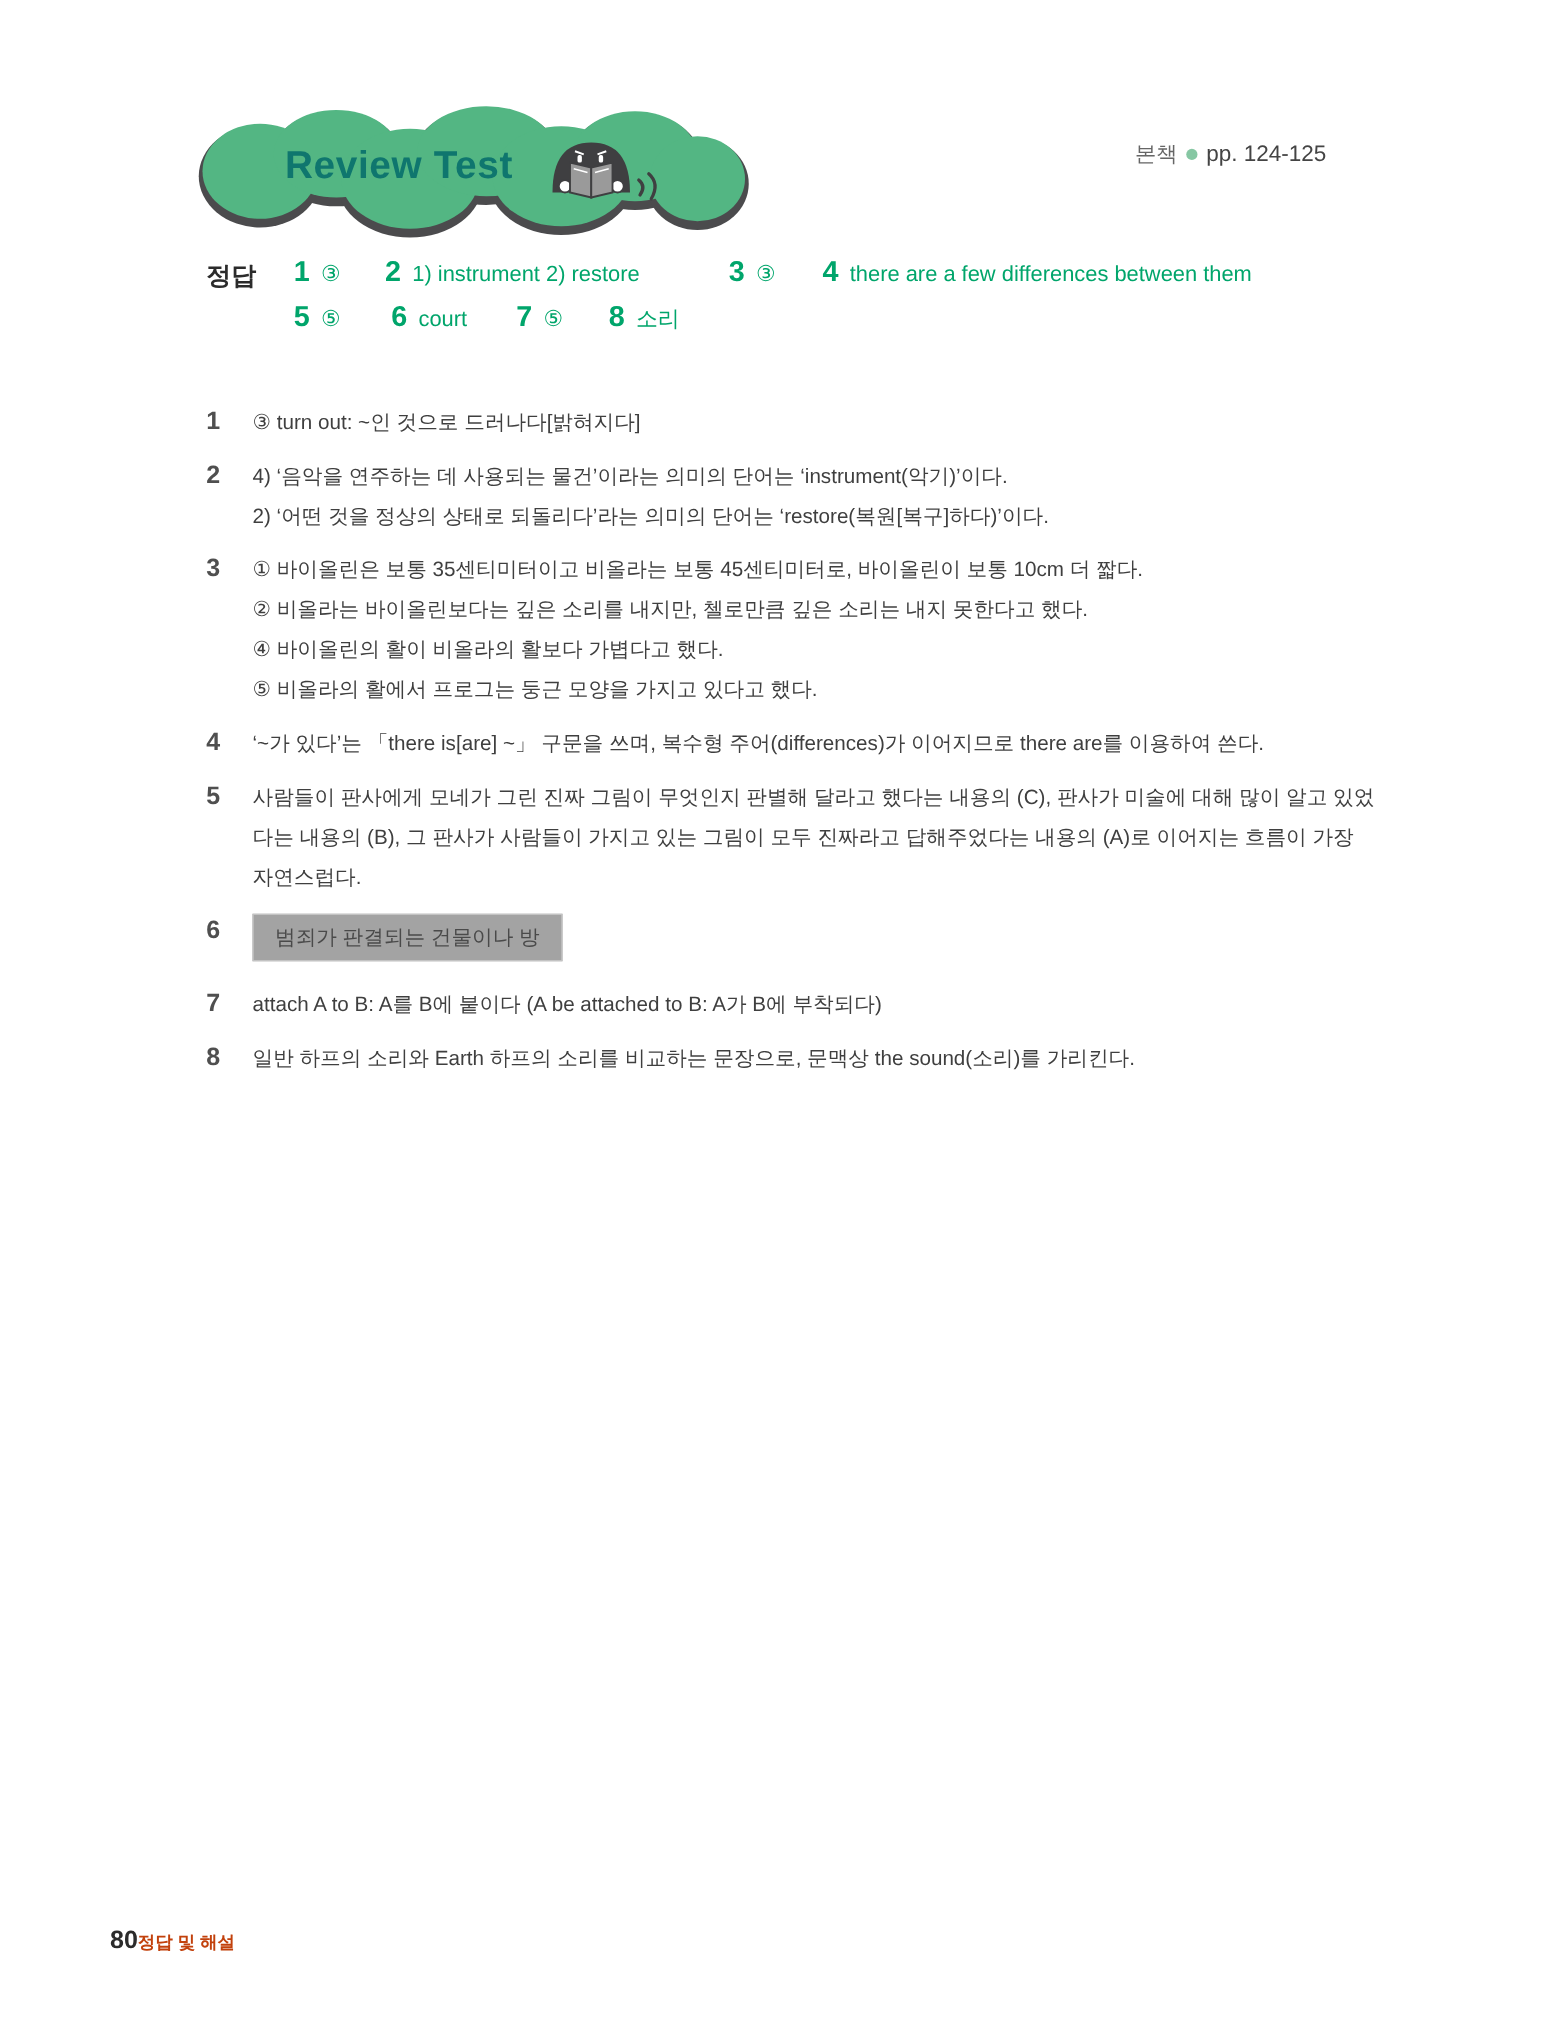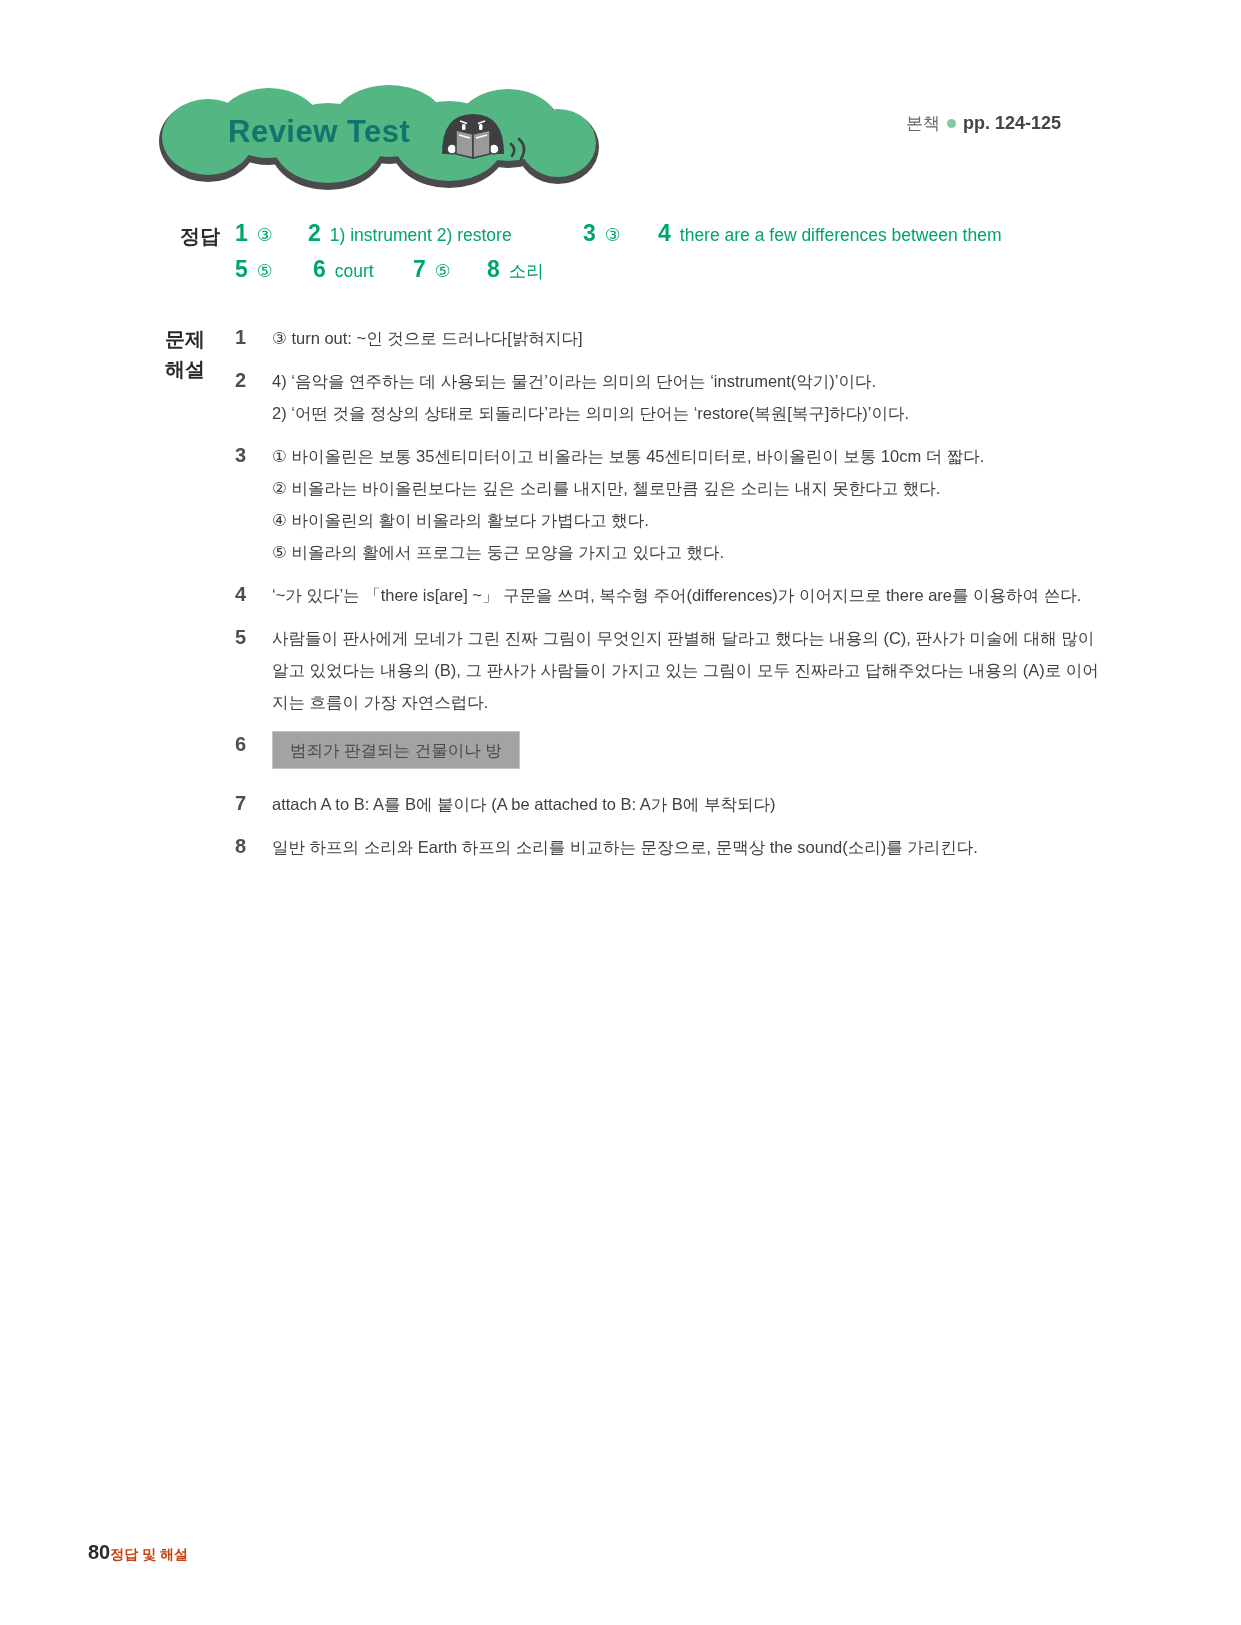--- a/index.html
+++ b/index.html
@@ -21,24 +21,24 @@
     letter-spacing: 0.5px; white-space: nowrap;
   }
   .mascot { position: absolute; left: 278px; top: 22px; }
 
   .book-ref {
     position: absolute; top: 112px; right: 180px;
     font-size: 17px; color: #666; white-space: nowrap;
     display: flex; align-items: center; gap: 7px;
   }
   .book-ref .dot { width: 9px; height: 9px; border-radius: 50%; background: #8fcbA9; background: #86c7a3; display: inline-block; }
-  .book-ref .pages { font-weight: bold; color: #444; font-size: 18px; }
-
-  
-  .answers { position: absolute; left: 165px; top: 220px; width: 930px; display: flex; text-align: center; }
+  .book-ref .pages { font-weight: normal; color: #444; font-size: 18px; }
+
+  
+  .answers { position: absolute; left: 165px; top: 204px; width: 930px; display: flex; }
   .ans-label { width: 70px; font-size: 20px; font-weight: bold; color: #2b2b2b; padding-top: 3px; }
   .ans-rows { flex: 1; }
   .ans-row { display: flex; align-items: baseline; margin-bottom: 9px; }
   .ans-item { display: flex; align-items: baseline; }
   .ans-num { font-size: 23px; font-weight: bold; color: #00a56b; }
   .ans-text { font-size: 17.5px; color: #00a56b; margin-left: 9px; white-space: nowrap; }
   .w1 { width: 73px; } .w2 { width: 275px; } .w3 { width: 75px; }
   .w5 { width: 78px; } .w6 { width: 100px; } .w7 { width: 74px; }
 
   
@@ -156,24 +156,20 @@
       </div>
       <div class="ans-item">
         <span class="ans-num">8</span>
         <span class="ans-text">소리</span>
       </div>
     </div>
   </div>
 </div>
 
 <div class="explanations">
-  <div class="exp-label">
-    <div>문제</div>
-    <div>해설</div>
-  </div>
   <div class="exp-items">
 
     <div class="exp-item">
       <div class="exp-num">1</div>
       <div class="exp-body">
         <div class="exp-line">③ turn out: ~인 것으로 드러나다[밝혀지다]</div>
       </div>
     </div>
 
     <div class="exp-item">

